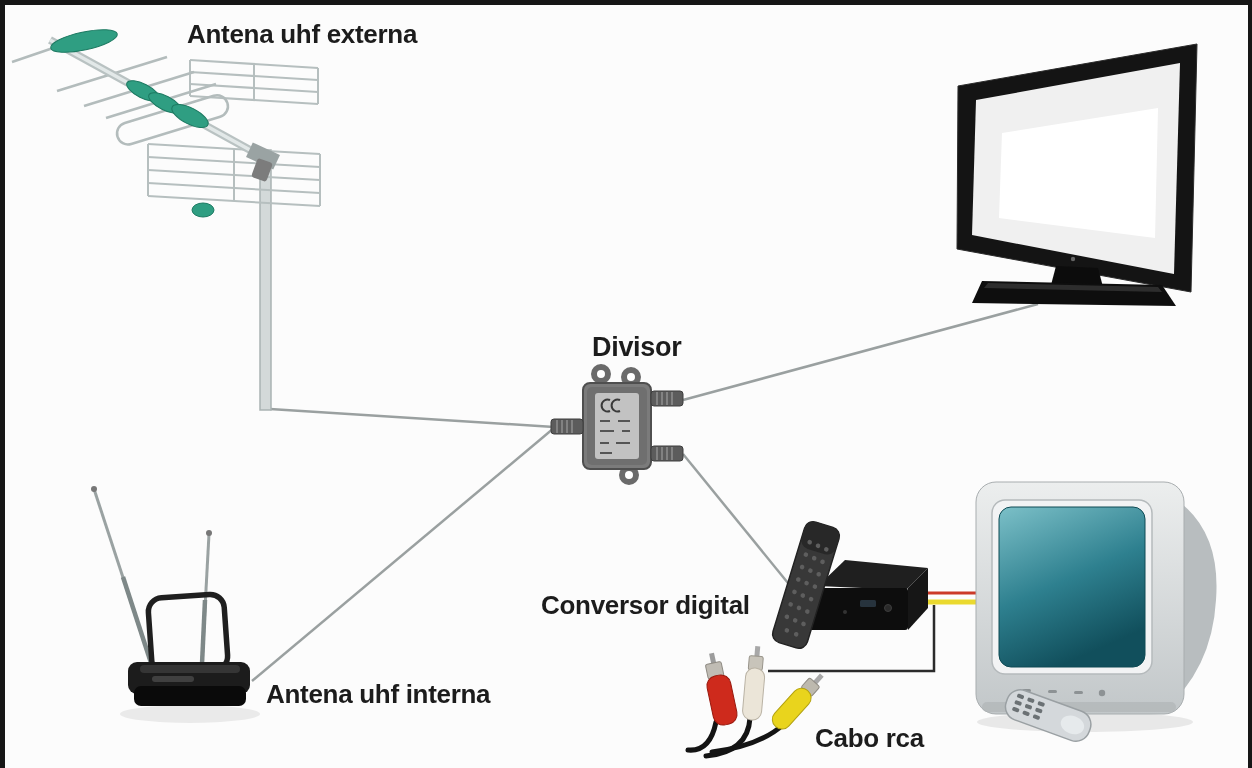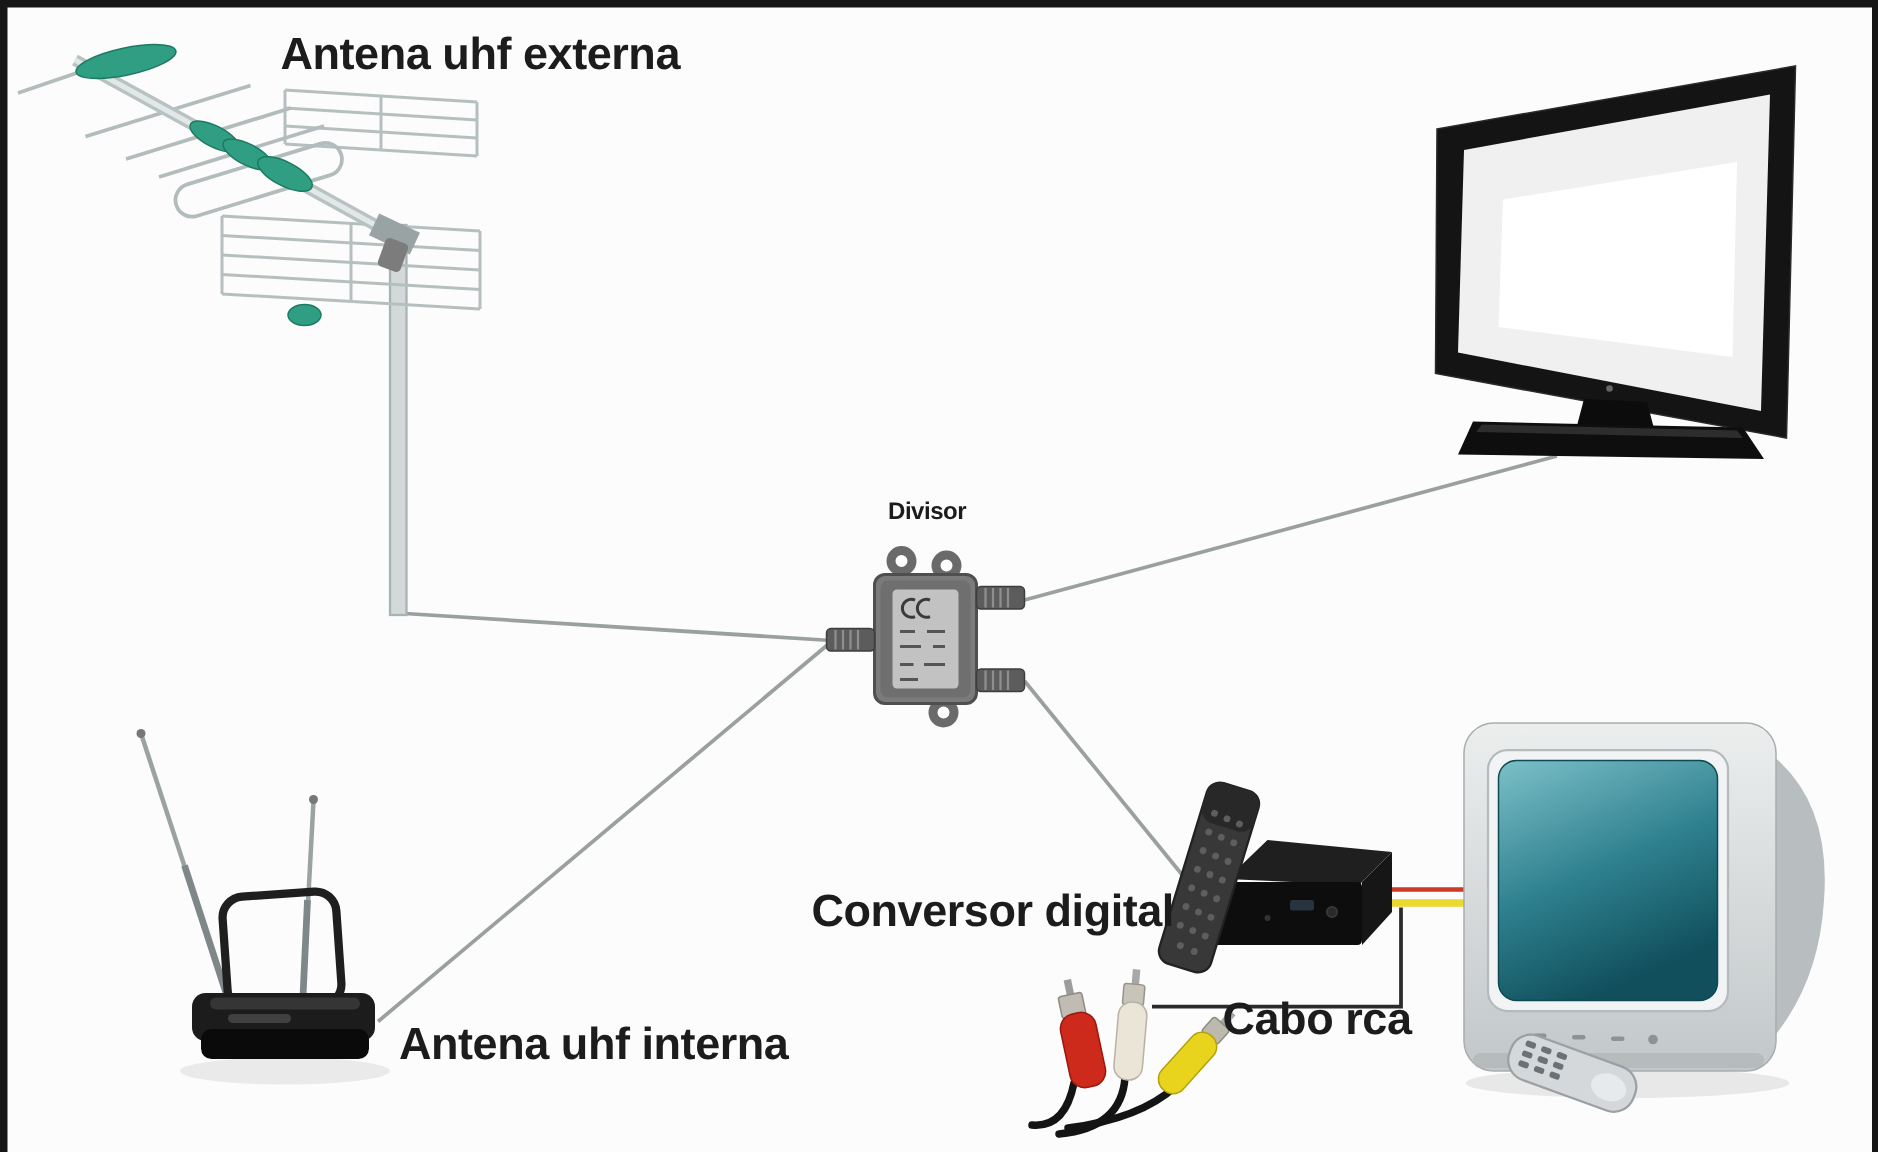--- a/index.html
+++ b/index.html
@@ -8,26 +8,26 @@
     width:1252px;height:768px;
     background:#fcfcfc;
     overflow:hidden;
     font-family:"Liberation Sans","DejaVu Sans",sans-serif;
   }
   .art{position:absolute;left:0;top:0;width:1252px;height:768px;}
   .label{
     position:absolute;
     font-weight:bold;
     color:#1c1c1c;
-    font-size:30px;
+    font-size:26px;
     letter-spacing:-0.3px;
     white-space:nowrap;
     line-height:1.1;
   }
-  .label.sm{font-size:16px;}
+  .label.sm{font-size:27px;}
 </style>
 </head>
 <body>
 
 <div class="canvas">
 
   <svg class="art" viewBox="0 0 1252 768">
     <defs>
       <linearGradient id="crtScreen" x1="0" y1="0" x2="0.4" y2="1">
         <stop offset="0" stop-color="#7cc0c8"></stop>
@@ -259,15 +259,15 @@
       <rect x="0" y="0" width="1252" height="5"></rect>
       <rect x="0" y="0" width="5" height="768"></rect>
       <rect x="1248" y="0" width="4" height="768"></rect>
     </g>
   </svg>
 
   <div class="label" style="left:187px;top:20px">Antena uhf externa</div>
   <div class="label sm" style="left:592px;top:333px">Divisor</div>
   <div class="label" style="left:541px;top:591px">Conversor digital</div>
   <div class="label" style="left:266px;top:680px">Antena uhf interna</div>
-  <div class="label" style="left:815px;top:663px">Cabo rca</div>
+  <div class="label" style="left:815px;top:724px">Cabo rca</div>
 
 </div>
 
 </body></html>

